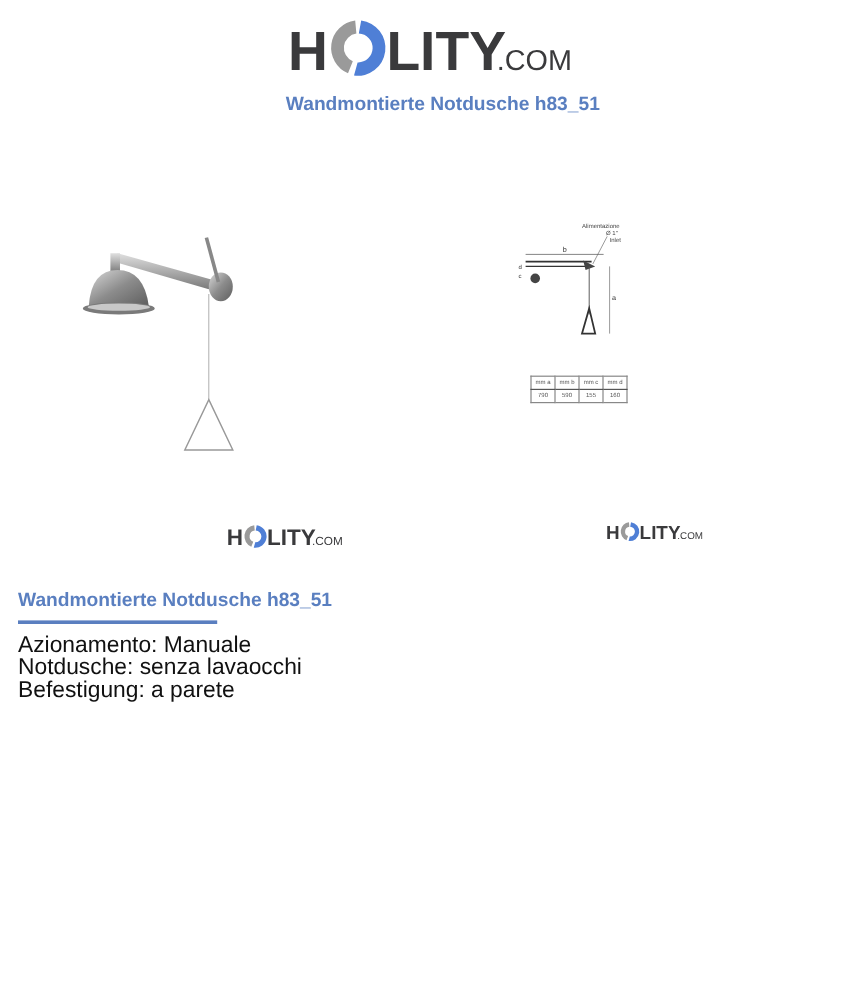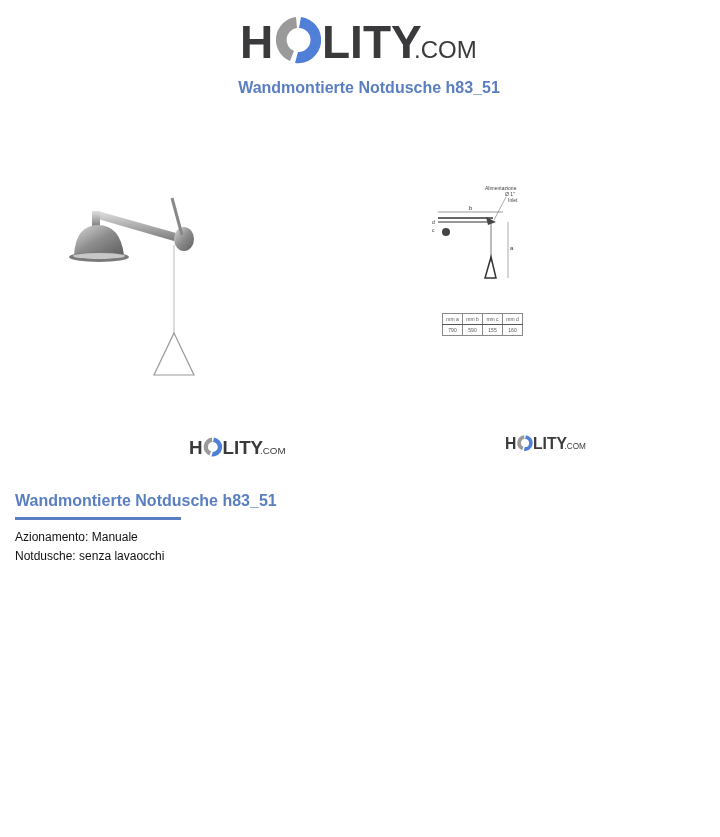--- a/index.html
+++ b/index.html
@@ -17,21 +17,21 @@
   .dim-table { position: absolute; left: 442px; top: 313px; border-collapse: collapse; font-size: 5px; color: #555; }
   .dim-table th, .dim-table td { border: 1px solid #888; width: 19px; height: 10px; text-align: center; padding: 0; font-weight: normal; }
   .dim-table th { border-bottom: 1px solid #555; }
 
   .logo-small-1 { position: absolute; left: 189px; top: 436px; width: 98px; height: 22px; }
   .logo-small-2 { position: absolute; left: 505px; top: 434px; width: 82px; height: 18px; }
 
   .section-title { position: absolute; left: 15px; top: 492px; color: #5a7fc0; font-weight: bold; font-size: 16px; }
   .section-rule { position: absolute; left: 15px; top: 517px; width: 166px; height: 3px; background: #5a7fc0; }
 
-  .specs { position: absolute; left: 15px; top: 528px; font-size: 12px; line-height: 19px; color: #111; }
+  .specs { position: absolute; left: 15px; top: 528px; font-size: 19px; line-height: 19px; color: #111; }
   .spec-line { display: block; }
 </style>
 </head>
 <body>
 
 <svg class="logo-main" viewBox="0 0 240 52">
   <text class="logo-text" x="0" y="44" font-size="46">H</text>
   <g transform="translate(58,26)">
     <path d="M -2 -23 A 23 23 0 0 0 -8 21 L -4 11 A 12 12 0 0 1 -1 -12 Z" fill="#9a9a9a"></path>
     <path d="M 3 -23 A 23 23 0 0 1 -3 23 L 0 12 A 12 12 0 0 0 1 -12 Z" fill="#4f7fd6"></path>
@@ -127,13 +127,14 @@
   <text class="logo-text" x="82" y="44" font-size="46">LITY</text>
   <text class="logo-com" x="174" y="44" font-size="24">.COM</text>
 </svg>
 
 <div class="section-title">Wandmontierte Notdusche h83_51</div>
 <div class="section-rule"></div>
 
 <div class="specs">
   <span class="spec-line">Azionamento: Manuale</span>
   <span class="spec-line">Notdusche: senza lavaocchi</span>
+  <span class="spec-line">Befestigung: a parete</span>
 </div>
 
 </body></html>

